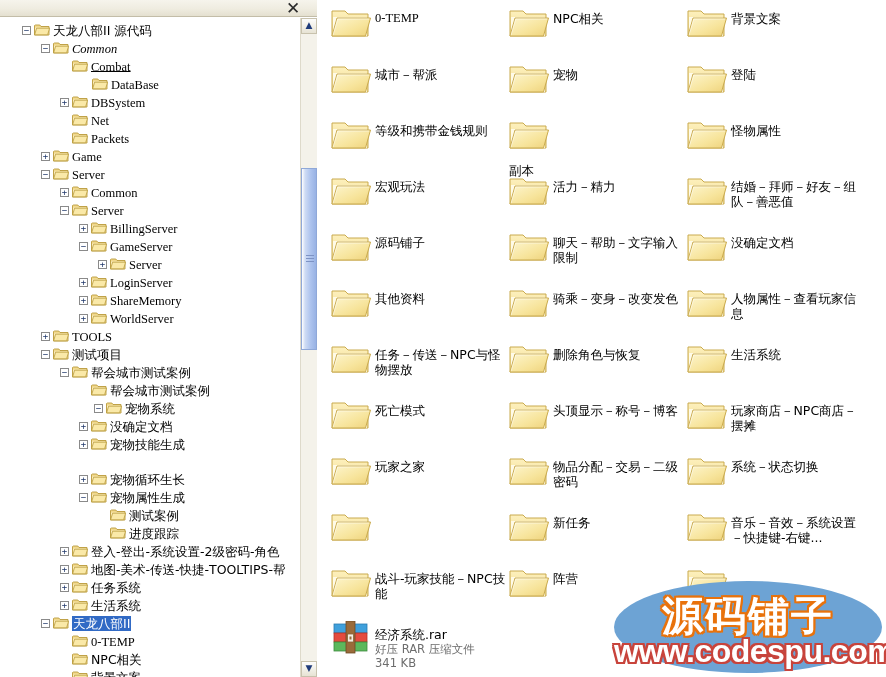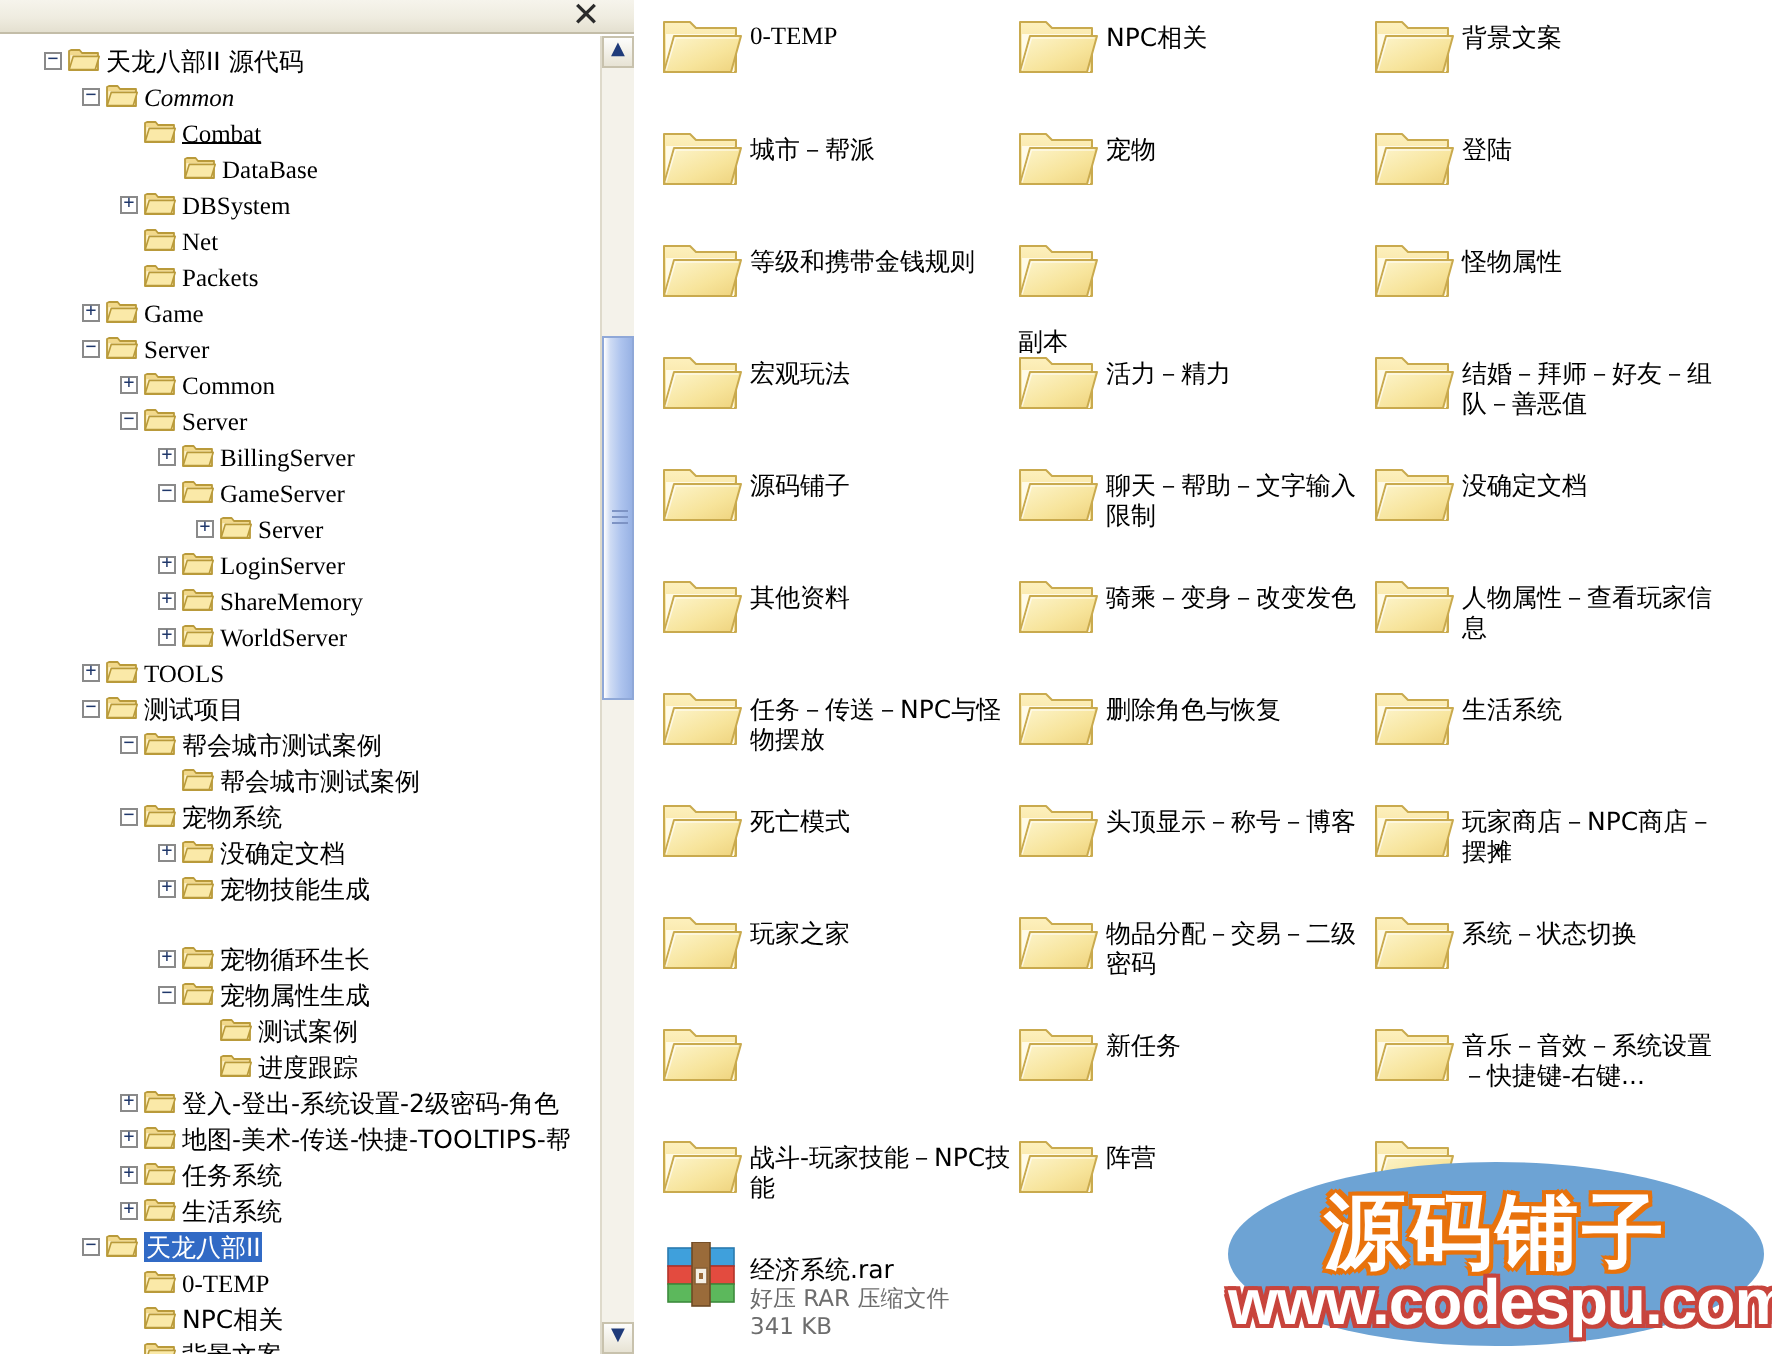--- a/index.html
+++ b/index.html
@@ -245,21 +245,21 @@
         <div class="row" style="padding-left: 60px;"><span class="tog">−</span><span class="fo"><svg viewBox="0 0 16 13" width="16" height="13">
               <path d="M0.5 2.5 L0.5 12 L15 12 L15 3.5 L7 3.5 L5.8 2 L1.5 2 Z" fill="#f2d98c" stroke="#b99a3a" stroke-width="0.9" stroke-linejoin="round"></path>
               <path d="M1.2 4.6 L14.2 4.6 L14.2 11.4 L1.2 11.4 Z" fill="#fdf3cf" stroke="none"></path>
               <path d="M0.6 11.8 L2.6 5.2 L15.6 5.2 L13.6 11.8 Z" fill="#fae9a8" stroke="#b99a3a" stroke-width="0.8" stroke-linejoin="round"></path>
             </svg></span><span class="lbl cn">帮会城市测试案例</span></div>
         <div class="row" style="padding-left: 79px;"><span class="tog blank"></span><span class="fo"><svg viewBox="0 0 16 13" width="16" height="13">
               <path d="M0.5 2.5 L0.5 12 L15 12 L15 3.5 L7 3.5 L5.8 2 L1.5 2 Z" fill="#f2d98c" stroke="#b99a3a" stroke-width="0.9" stroke-linejoin="round"></path>
               <path d="M1.2 4.6 L14.2 4.6 L14.2 11.4 L1.2 11.4 Z" fill="#fdf3cf" stroke="none"></path>
               <path d="M0.6 11.8 L2.6 5.2 L15.6 5.2 L13.6 11.8 Z" fill="#fae9a8" stroke="#b99a3a" stroke-width="0.8" stroke-linejoin="round"></path>
             </svg></span><span class="lbl cn">帮会城市测试案例</span></div>
-        <div class="row" style="padding-left: 60px;"><span class="tog">−</span><span class="fo"><svg viewBox="0 0 16 13" width="16" height="13">
+        <div class="row" style="padding-left: 60px; margin-left: 34px;"><span class="tog">−</span><span class="fo"><svg viewBox="0 0 16 13" width="16" height="13">
               <path d="M0.5 2.5 L0.5 12 L15 12 L15 3.5 L7 3.5 L5.8 2 L1.5 2 Z" fill="#f2d98c" stroke="#b99a3a" stroke-width="0.9" stroke-linejoin="round"></path>
               <path d="M1.2 4.6 L14.2 4.6 L14.2 11.4 L1.2 11.4 Z" fill="#fdf3cf" stroke="none"></path>
               <path d="M0.6 11.8 L2.6 5.2 L15.6 5.2 L13.6 11.8 Z" fill="#fae9a8" stroke="#b99a3a" stroke-width="0.8" stroke-linejoin="round"></path>
             </svg></span><span class="lbl cn">宠物系统</span></div>
         <div class="row" style="padding-left: 79px;"><span class="tog">+</span><span class="fo"><svg viewBox="0 0 16 13" width="16" height="13">
               <path d="M0.5 2.5 L0.5 12 L15 12 L15 3.5 L7 3.5 L5.8 2 L1.5 2 Z" fill="#f2d98c" stroke="#b99a3a" stroke-width="0.9" stroke-linejoin="round"></path>
               <path d="M1.2 4.6 L14.2 4.6 L14.2 11.4 L1.2 11.4 Z" fill="#fdf3cf" stroke="none"></path>
               <path d="M0.6 11.8 L2.6 5.2 L15.6 5.2 L13.6 11.8 Z" fill="#fae9a8" stroke="#b99a3a" stroke-width="0.8" stroke-linejoin="round"></path>
             </svg></span><span class="lbl cn">没确定文档</span></div>
         <div class="row" style="padding-left: 79px;"><span class="tog">+</span><span class="fo"><svg viewBox="0 0 16 13" width="16" height="13">

